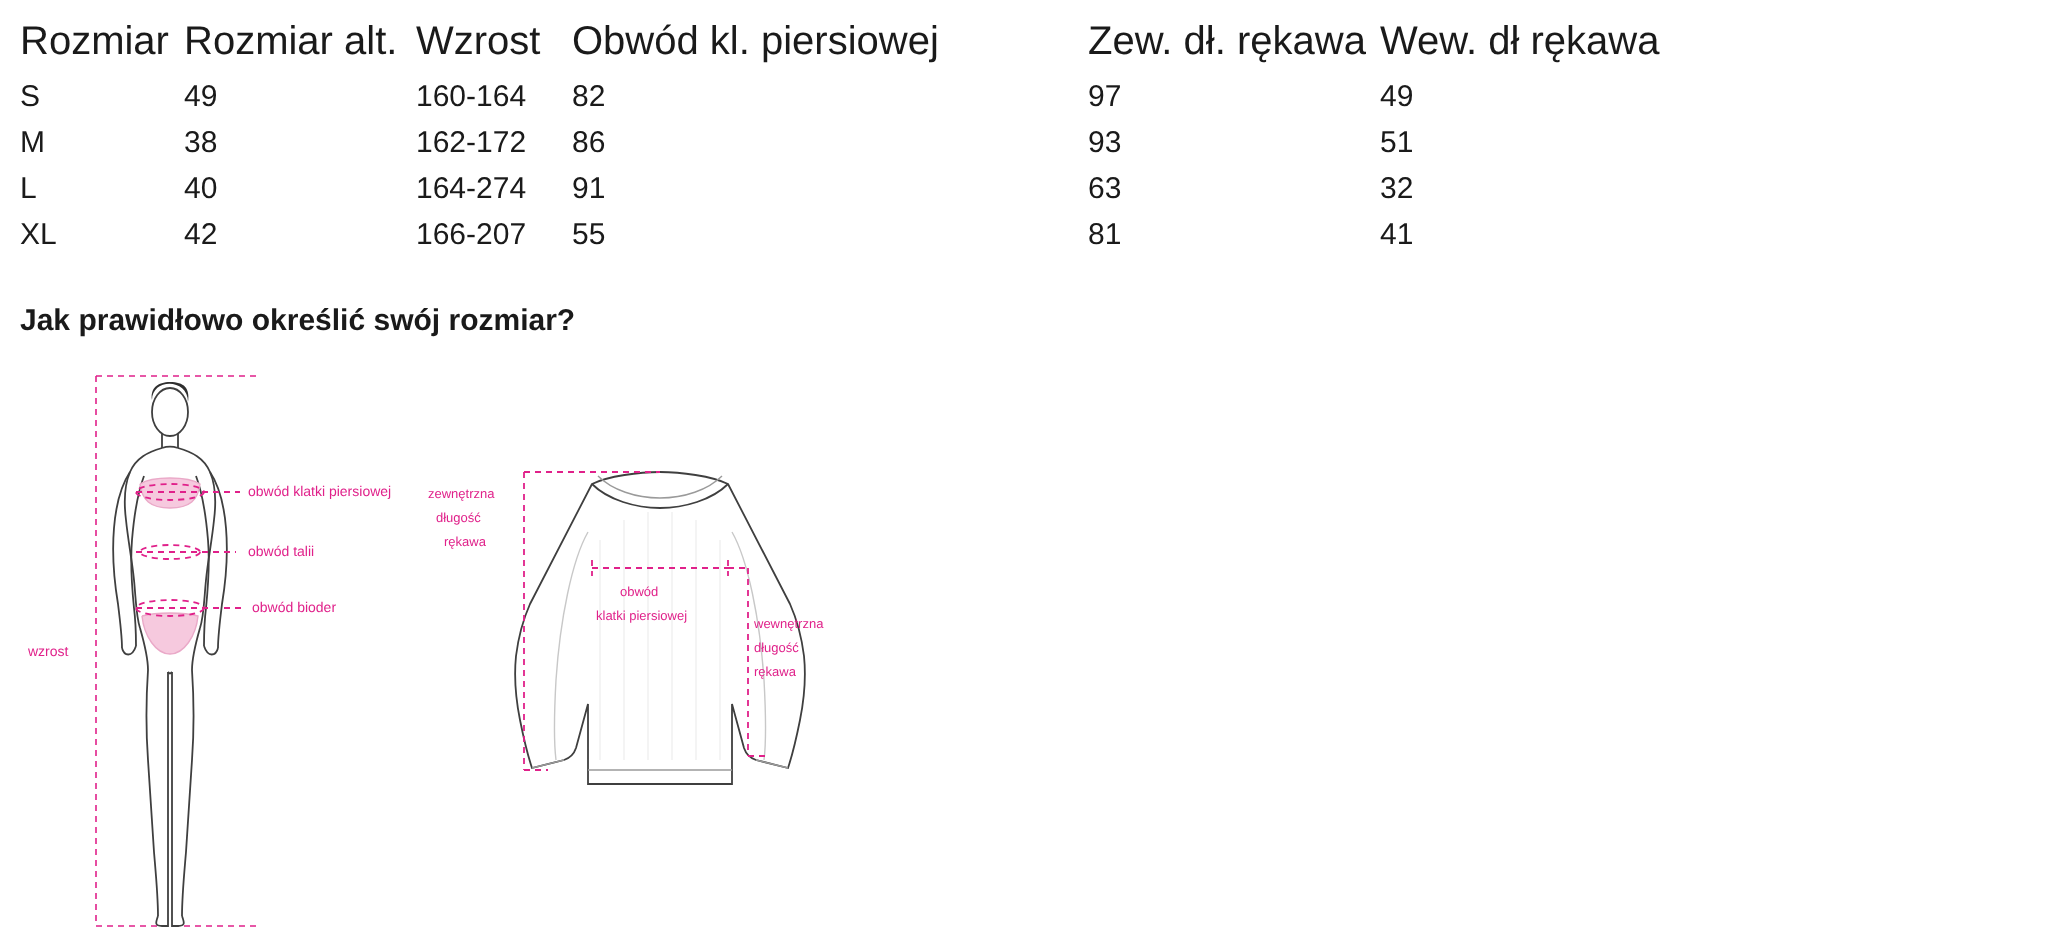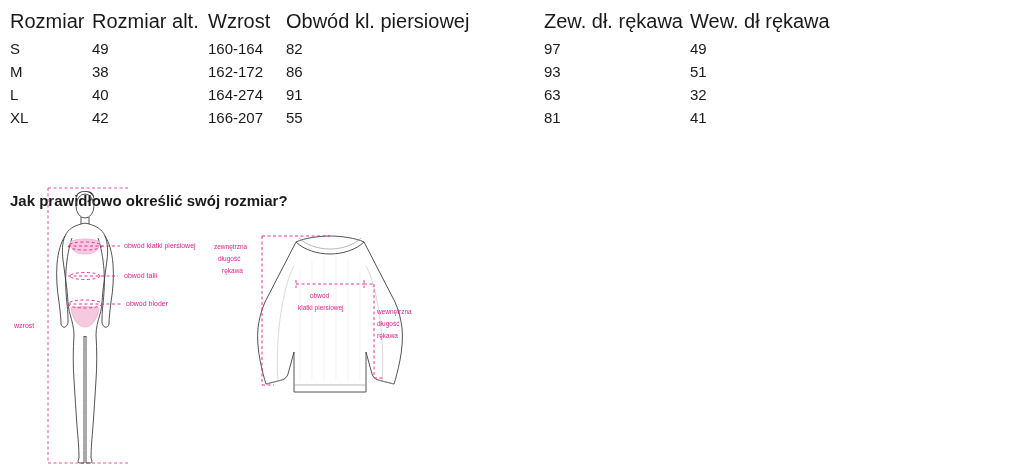--- a/index.html
+++ b/index.html
@@ -47,21 +47,20 @@
   table.size-table th.c4, table.size-table td.c4 { min-width: 140px; }
 
   
   .howto-heading {
     position: absolute;
     left: 10px;
     top: 142px;
     font-size: 15px;
     font-weight: bold;
     color: #1a1a1a;
-    margin-top: 40px;
   }
 
   
   .figures {
     position: absolute;
     left: 0;
     top: 170px;
     width: 1024px;
     height: 299px;
   }

